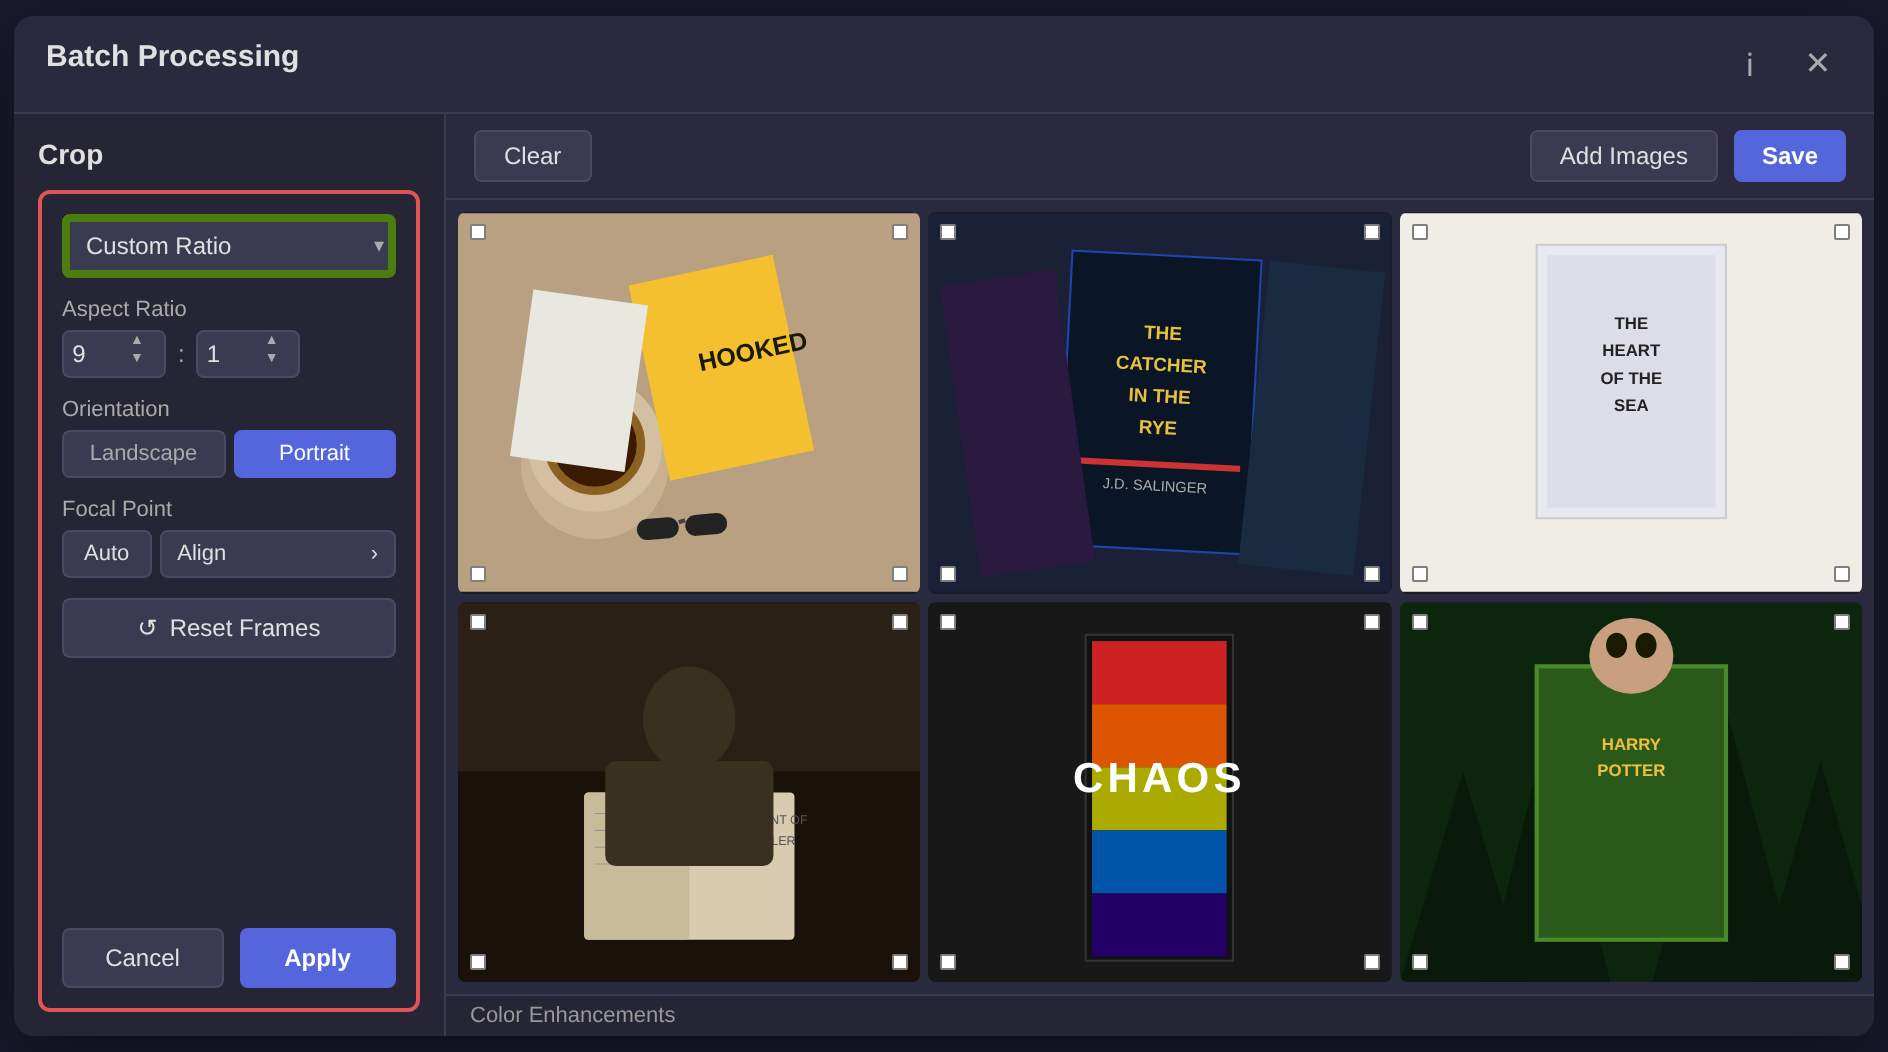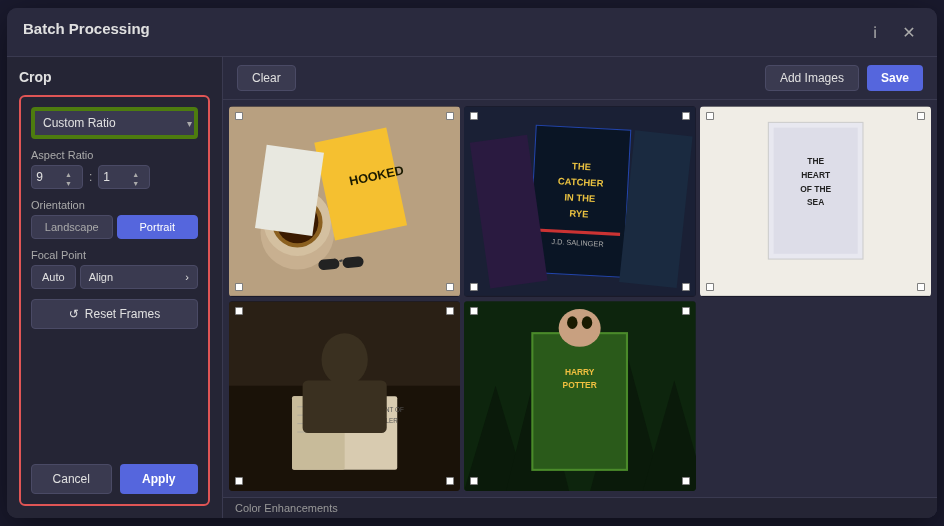--- a/index.html
+++ b/index.html
@@ -114,21 +114,21 @@
       font-size: 11px;
       margin-bottom: 4px;
     }
     .aspect-ratio-row {
       display: flex;
       align-items: center;
       gap: 6px;
     }
     .number-input-group {
       display: flex;
-      align-items: flex-end;
+      align-items: flex-start;
       background: #3a3a50;
       border: 1px solid #4a4a65;
       border-radius: 4px;
       overflow: hidden;
       width: 52px;
     }
     .number-input {
       background: transparent;
       border: none;
       color: #e0e0e0;
@@ -516,46 +516,65 @@
             <ellipse cx="110" cy="55" rx="22" ry="25" fill="#3a3020"></ellipse>
             <rect x="70" y="75" width="80" height="50" fill="#3a3020" rx="5"></rect>
 
           </svg>
           <div class="crop-handle tl"></div>
           <div class="crop-handle tr"></div>
           <div class="crop-handle bl"></div>
           <div class="crop-handle br"></div>
         </div>
 
-
         <div class="image-cell">
           <svg class="book-cover" viewBox="0 0 220 180" xmlns="http://www.w3.org/2000/svg">
-            <rect width="220" height="180" fill="#1a3a1a"></rect>
-
-            <rect x="0" y="0" width="220" height="180" fill="#0d250d"></rect>
-
-            <polygon points="0,180 30,80 60,180" fill="#0a1a0a"></polygon>
-            <polygon points="40,180 70,60 100,180" fill="#0a1a0a"></polygon>
-            <polygon points="120,180 155,50 190,180" fill="#0a1a0a"></polygon>
-            <polygon points="170,180 200,75 230,180" fill="#0a1a0a"></polygon>
-
-            <rect x="65" y="30" width="90" height="130" fill="#2a5a1a" stroke="#4a8a2a" stroke-width="2"></rect>
-            <text x="110" y="70" font-size="8" fill="#f0c040" text-anchor="middle" font-weight="bold">HARRY</text>
-            <text x="110" y="82" font-size="8" fill="#f0c040" text-anchor="middle" font-weight="bold">POTTER</text>
-
-            <ellipse cx="110" cy="25" rx="20" ry="18" fill="#c8a080"></ellipse>
-            <ellipse cx="103" cy="20" rx="5" ry="6" fill="#1a1a00"></ellipse>
-            <ellipse cx="117" cy="20" rx="5" ry="6" fill="#1a1a00"></ellipse>
+            <rect width="220" height="180" fill="#181818"></rect>
+
+            <rect x="75" y="15" width="70" height="155" fill="#111" stroke="#333" stroke-width="1"></rect>
+
+            <rect x="78" y="18" width="64" height="30" fill="#cc2222"></rect>
+            <rect x="78" y="48" width="64" height="30" fill="#dd5500"></rect>
+            <rect x="78" y="78" width="64" height="30" fill="#aaaa00"></rect>
+            <rect x="78" y="108" width="64" height="30" fill="#0055aa"></rect>
+            <rect x="78" y="138" width="64" height="30" fill="#220066"></rect>
+            <text x="110" y="90" font-size="20" fill="#fff" font-weight="bold" text-anchor="middle" letter-spacing="2">CHAOS</text>
 
           </svg>
           <div class="crop-handle tl"></div>
           <div class="crop-handle tr"></div>
           <div class="crop-handle bl"></div>
           <div class="crop-handle br"></div>
         </div>
 
+        <div class="image-cell">
+          <svg class="book-cover" viewBox="0 0 220 180" xmlns="http://www.w3.org/2000/svg">
+            <rect width="220" height="180" fill="#1a3a1a"></rect>
+
+            <rect x="0" y="0" width="220" height="180" fill="#0d250d"></rect>
+
+            <polygon points="0,180 30,80 60,180" fill="#0a1a0a"></polygon>
+            <polygon points="40,180 70,60 100,180" fill="#0a1a0a"></polygon>
+            <polygon points="120,180 155,50 190,180" fill="#0a1a0a"></polygon>
+            <polygon points="170,180 200,75 230,180" fill="#0a1a0a"></polygon>
+
+            <rect x="65" y="30" width="90" height="130" fill="#2a5a1a" stroke="#4a8a2a" stroke-width="2"></rect>
+            <text x="110" y="70" font-size="8" fill="#f0c040" text-anchor="middle" font-weight="bold">HARRY</text>
+            <text x="110" y="82" font-size="8" fill="#f0c040" text-anchor="middle" font-weight="bold">POTTER</text>
+
+            <ellipse cx="110" cy="25" rx="20" ry="18" fill="#c8a080"></ellipse>
+            <ellipse cx="103" cy="20" rx="5" ry="6" fill="#1a1a00"></ellipse>
+            <ellipse cx="117" cy="20" rx="5" ry="6" fill="#1a1a00"></ellipse>
+
+          </svg>
+          <div class="crop-handle tl"></div>
+          <div class="crop-handle tr"></div>
+          <div class="crop-handle bl"></div>
+          <div class="crop-handle br"></div>
+        </div>
+
       </div>
 
       <div class="bottom-tab">Color Enhancements</div>
 
     </div>
   </div>
 </div>
 
 </body></html>

